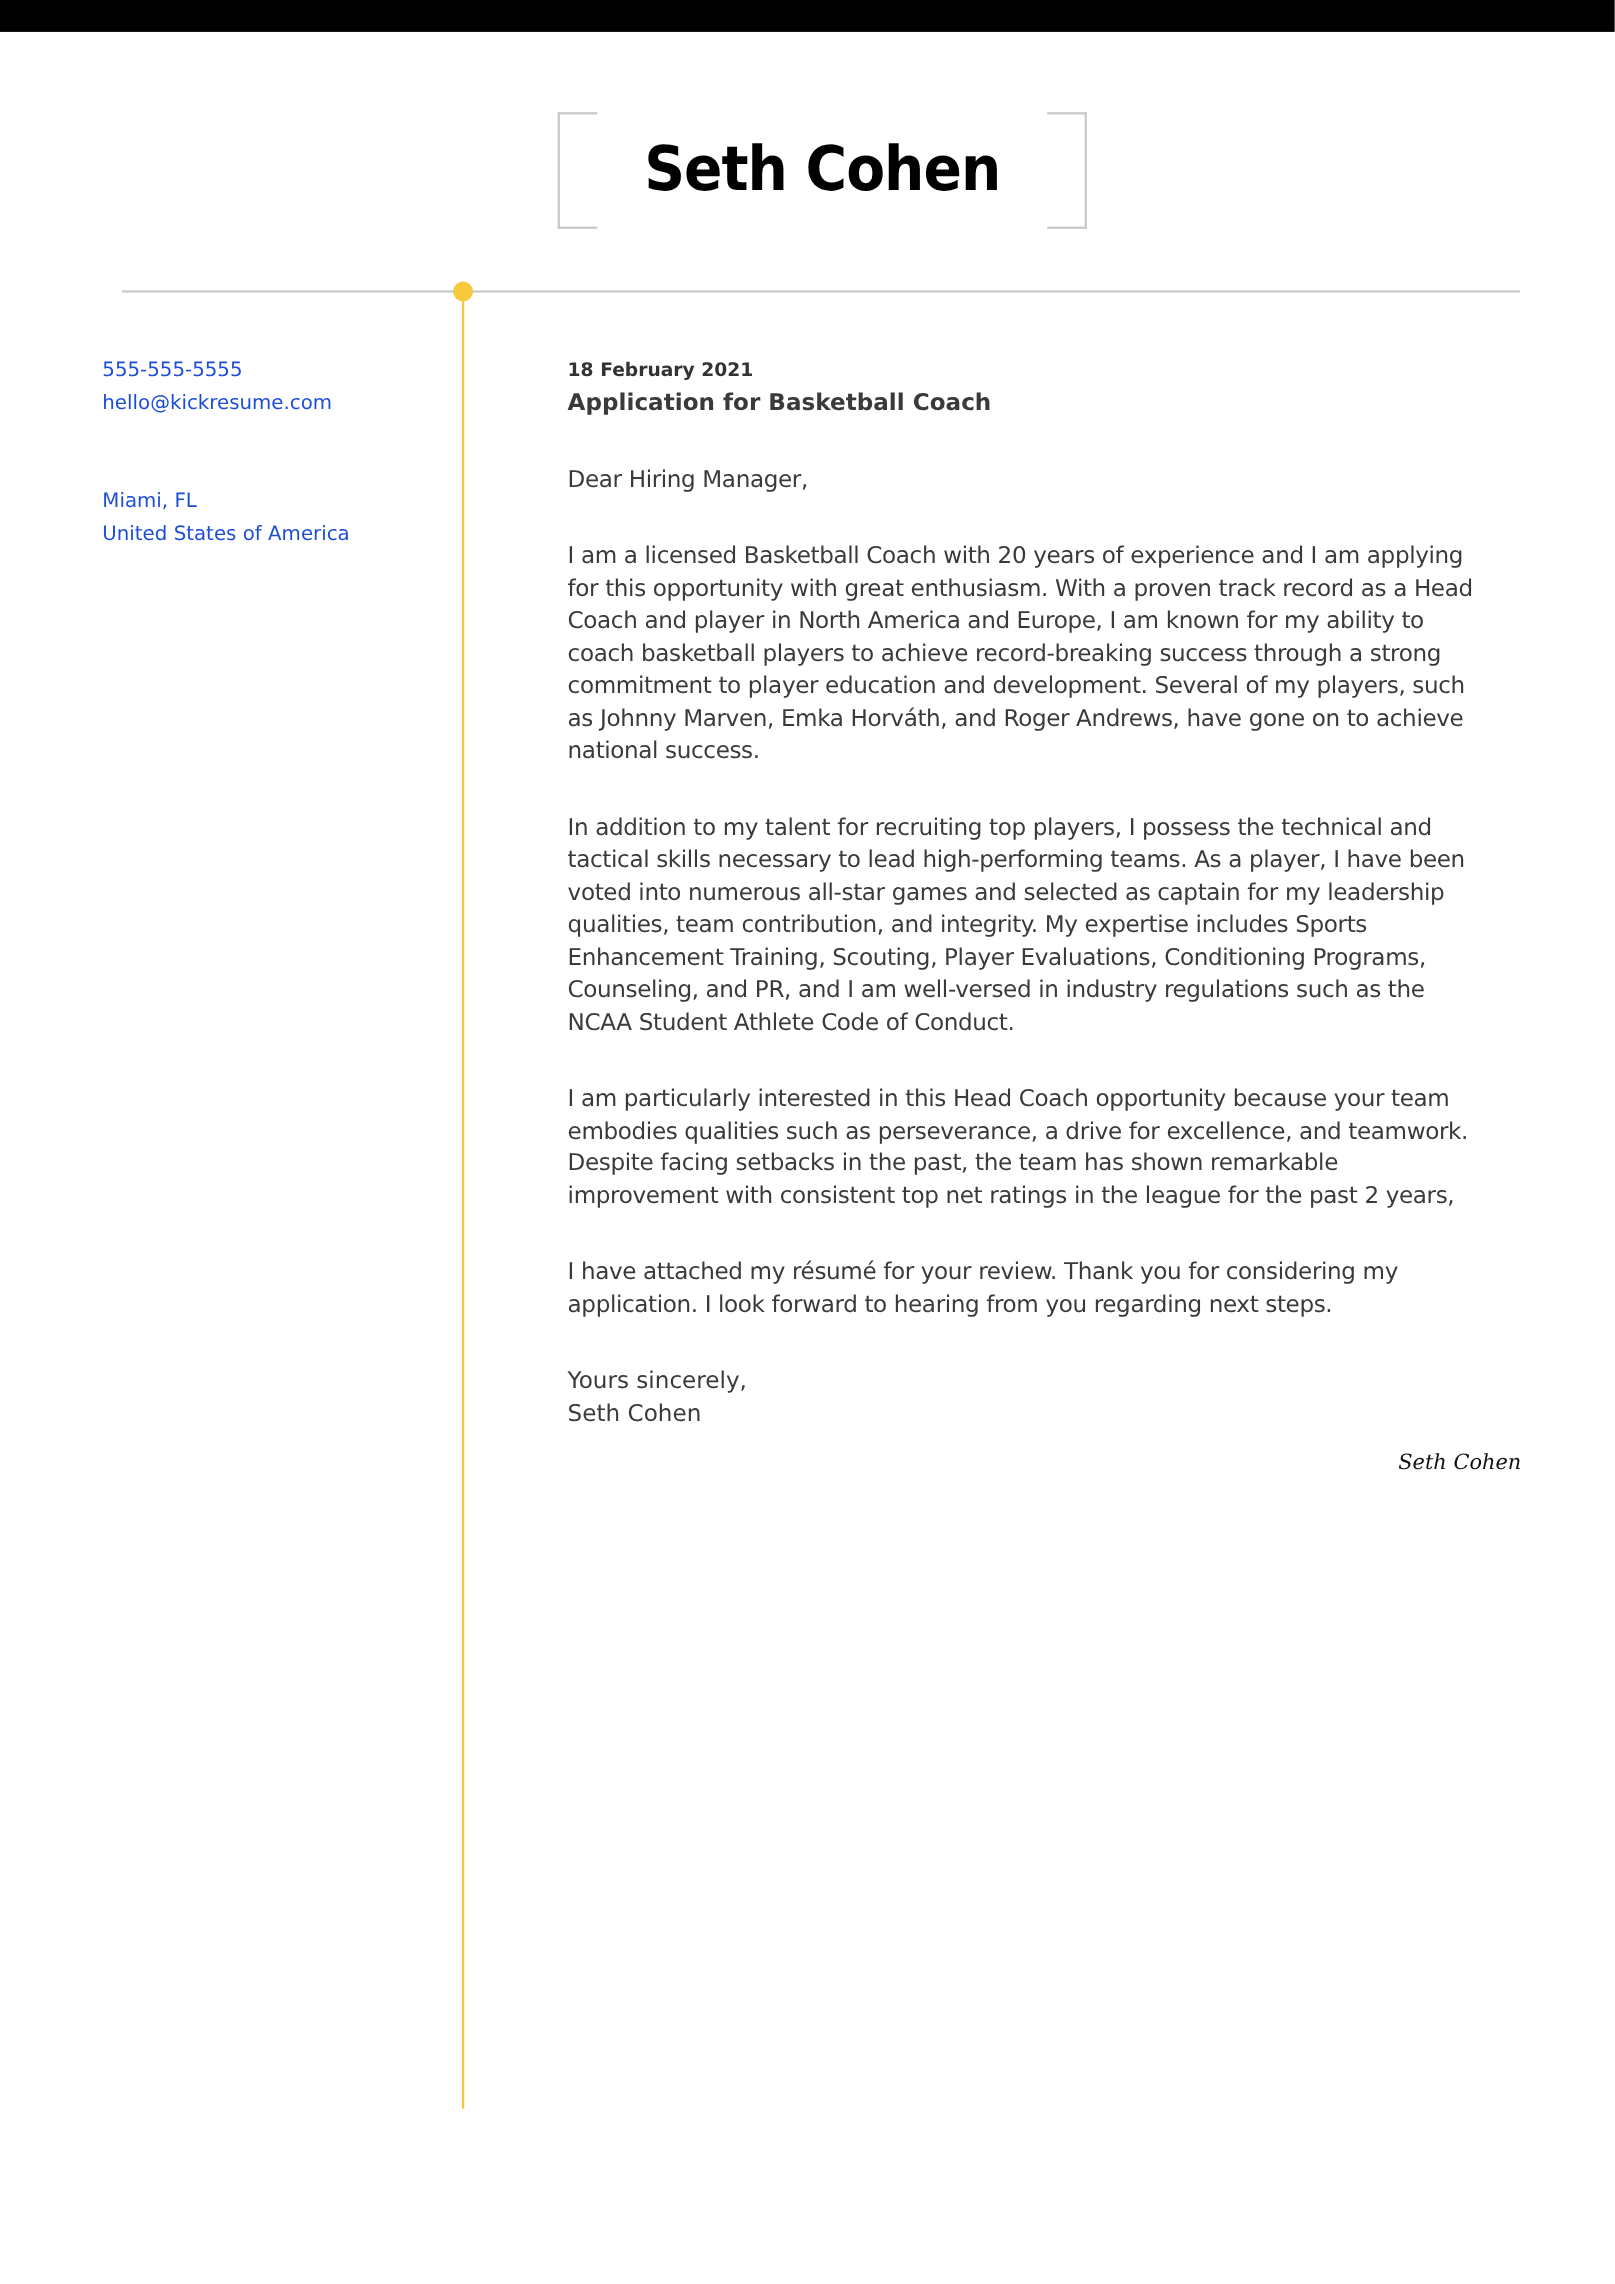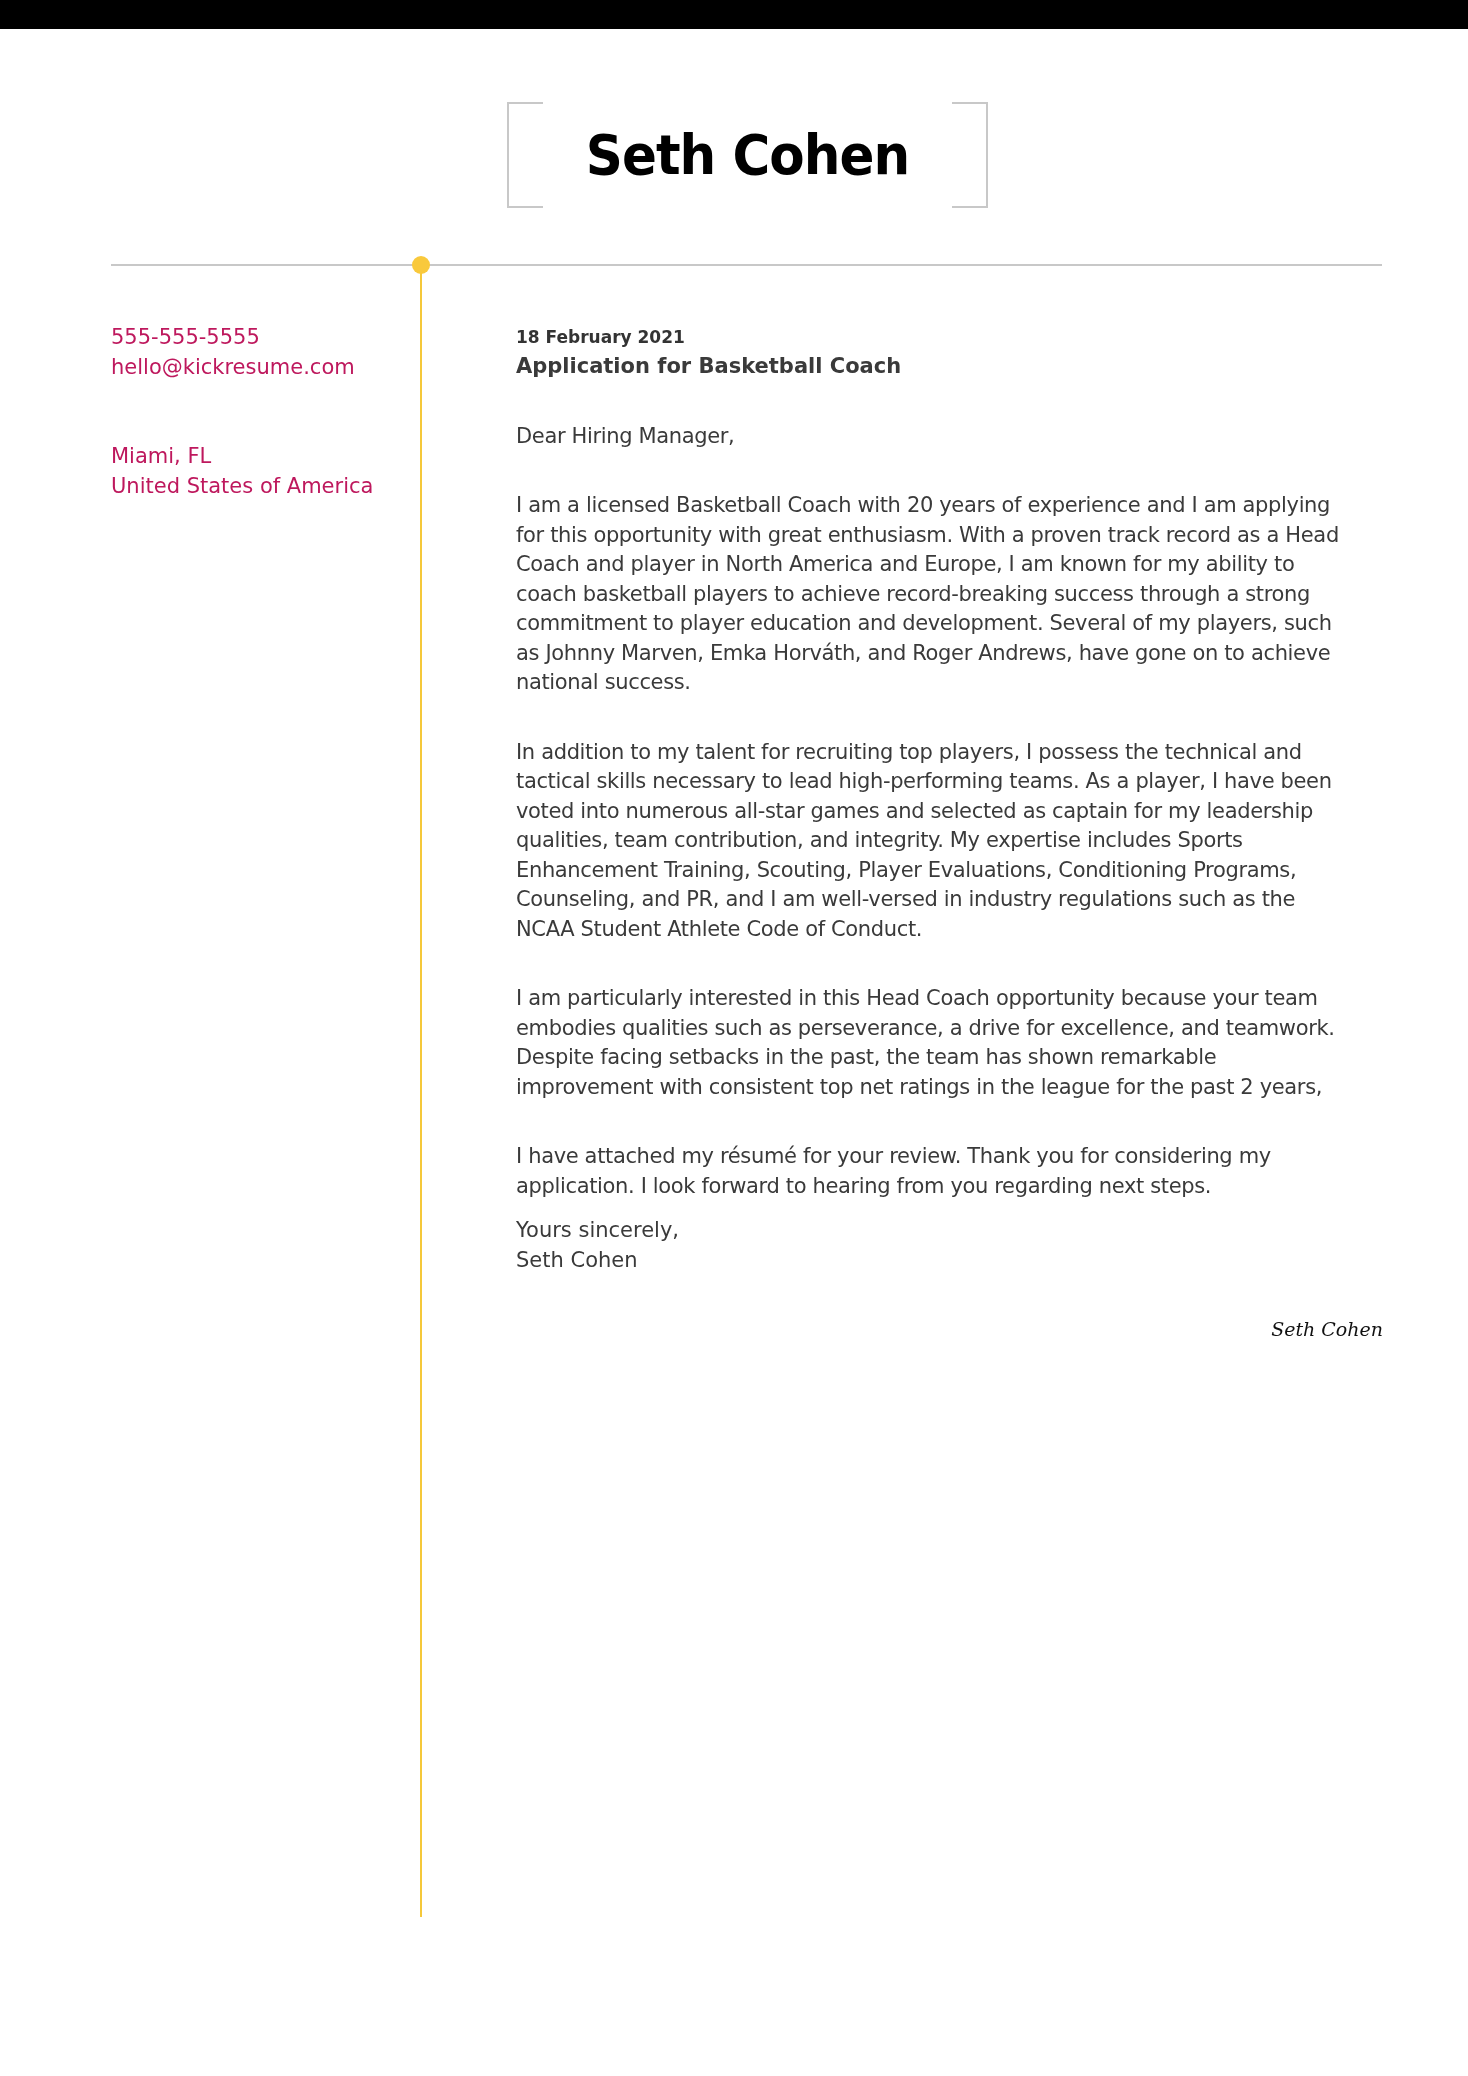--- a/index.html
+++ b/index.html
@@ -9,30 +9,30 @@
   .name-box { position: absolute; left: 507px; top: 102px; width: 481px; height: 106px; }
   .bracket { position: absolute; top: 0; width: 34px; height: 102px; border: 2px solid #c8c8c8; }
   .bracket.left { left: 0; border-right: none; }
   .bracket.right { right: 0; border-left: none; }
   .name { position: absolute; left: 0; right: 0; top: 14px; text-align: center;
           font-family: "DejaVu Sans", sans-serif; font-weight: bold; font-size: 56px;
           letter-spacing: -1px; color: #000000; line-height: 78px; transform: scaleX(0.92); }
   .divider { position: absolute; left: 111px; top: 264px; width: 1271px; height: 2px; background: #c8c8c8; }
   .dot { position: absolute; left: 412px; top: 256px; width: 18px; height: 18px; border-radius: 50%; background: #f9c93c; }
   .vline { position: absolute; left: 420px; top: 265px; width: 2px; height: 1652px; background: #f5c83a; }
-  .sidebar { position: absolute; left: 111px; top: 322px; width: 290px;
-             font-size: 21px; line-height: 30px; color: #be185d; }
+  .sidebar { position: absolute; left: 93px; top: 322px; width: 290px;
+             font-size: 18px; line-height: 30px; color: #1d4ed8; }
   .sidebar .gap { height: 59px; }
   .sidebar div { white-space: nowrap; }
   .main { position: absolute; left: 516px; top: 322px; width: 900px; }
   .date { font-weight: bold; font-size: 17px; line-height: 30px; color: #333333; }
   .subject { font-size: 21px; line-height: 29.5px; font-weight: bold; }
   .para { font-size: 21px; line-height: 29.5px; margin-top: 40px; letter-spacing: -0.35px; }
   .para span { display: block; white-space: nowrap; }
-  .closing { font-size: 21px; line-height: 29.5px; margin-top: 15px; }
+  .closing { font-size: 21px; line-height: 29.5px; margin-top: 40px; }
   .signature { position: absolute; left: 1190px; top: 1318px; width: 193px; text-align: right;
                font-family: "DejaVu Serif", serif; font-style: italic; font-size: 19px; color: #111111; }
 </style>
 </head>
 <body>
 
 <div class="top-bar"></div>
 
 <div class="name-box">
   <div class="bracket left"></div>

